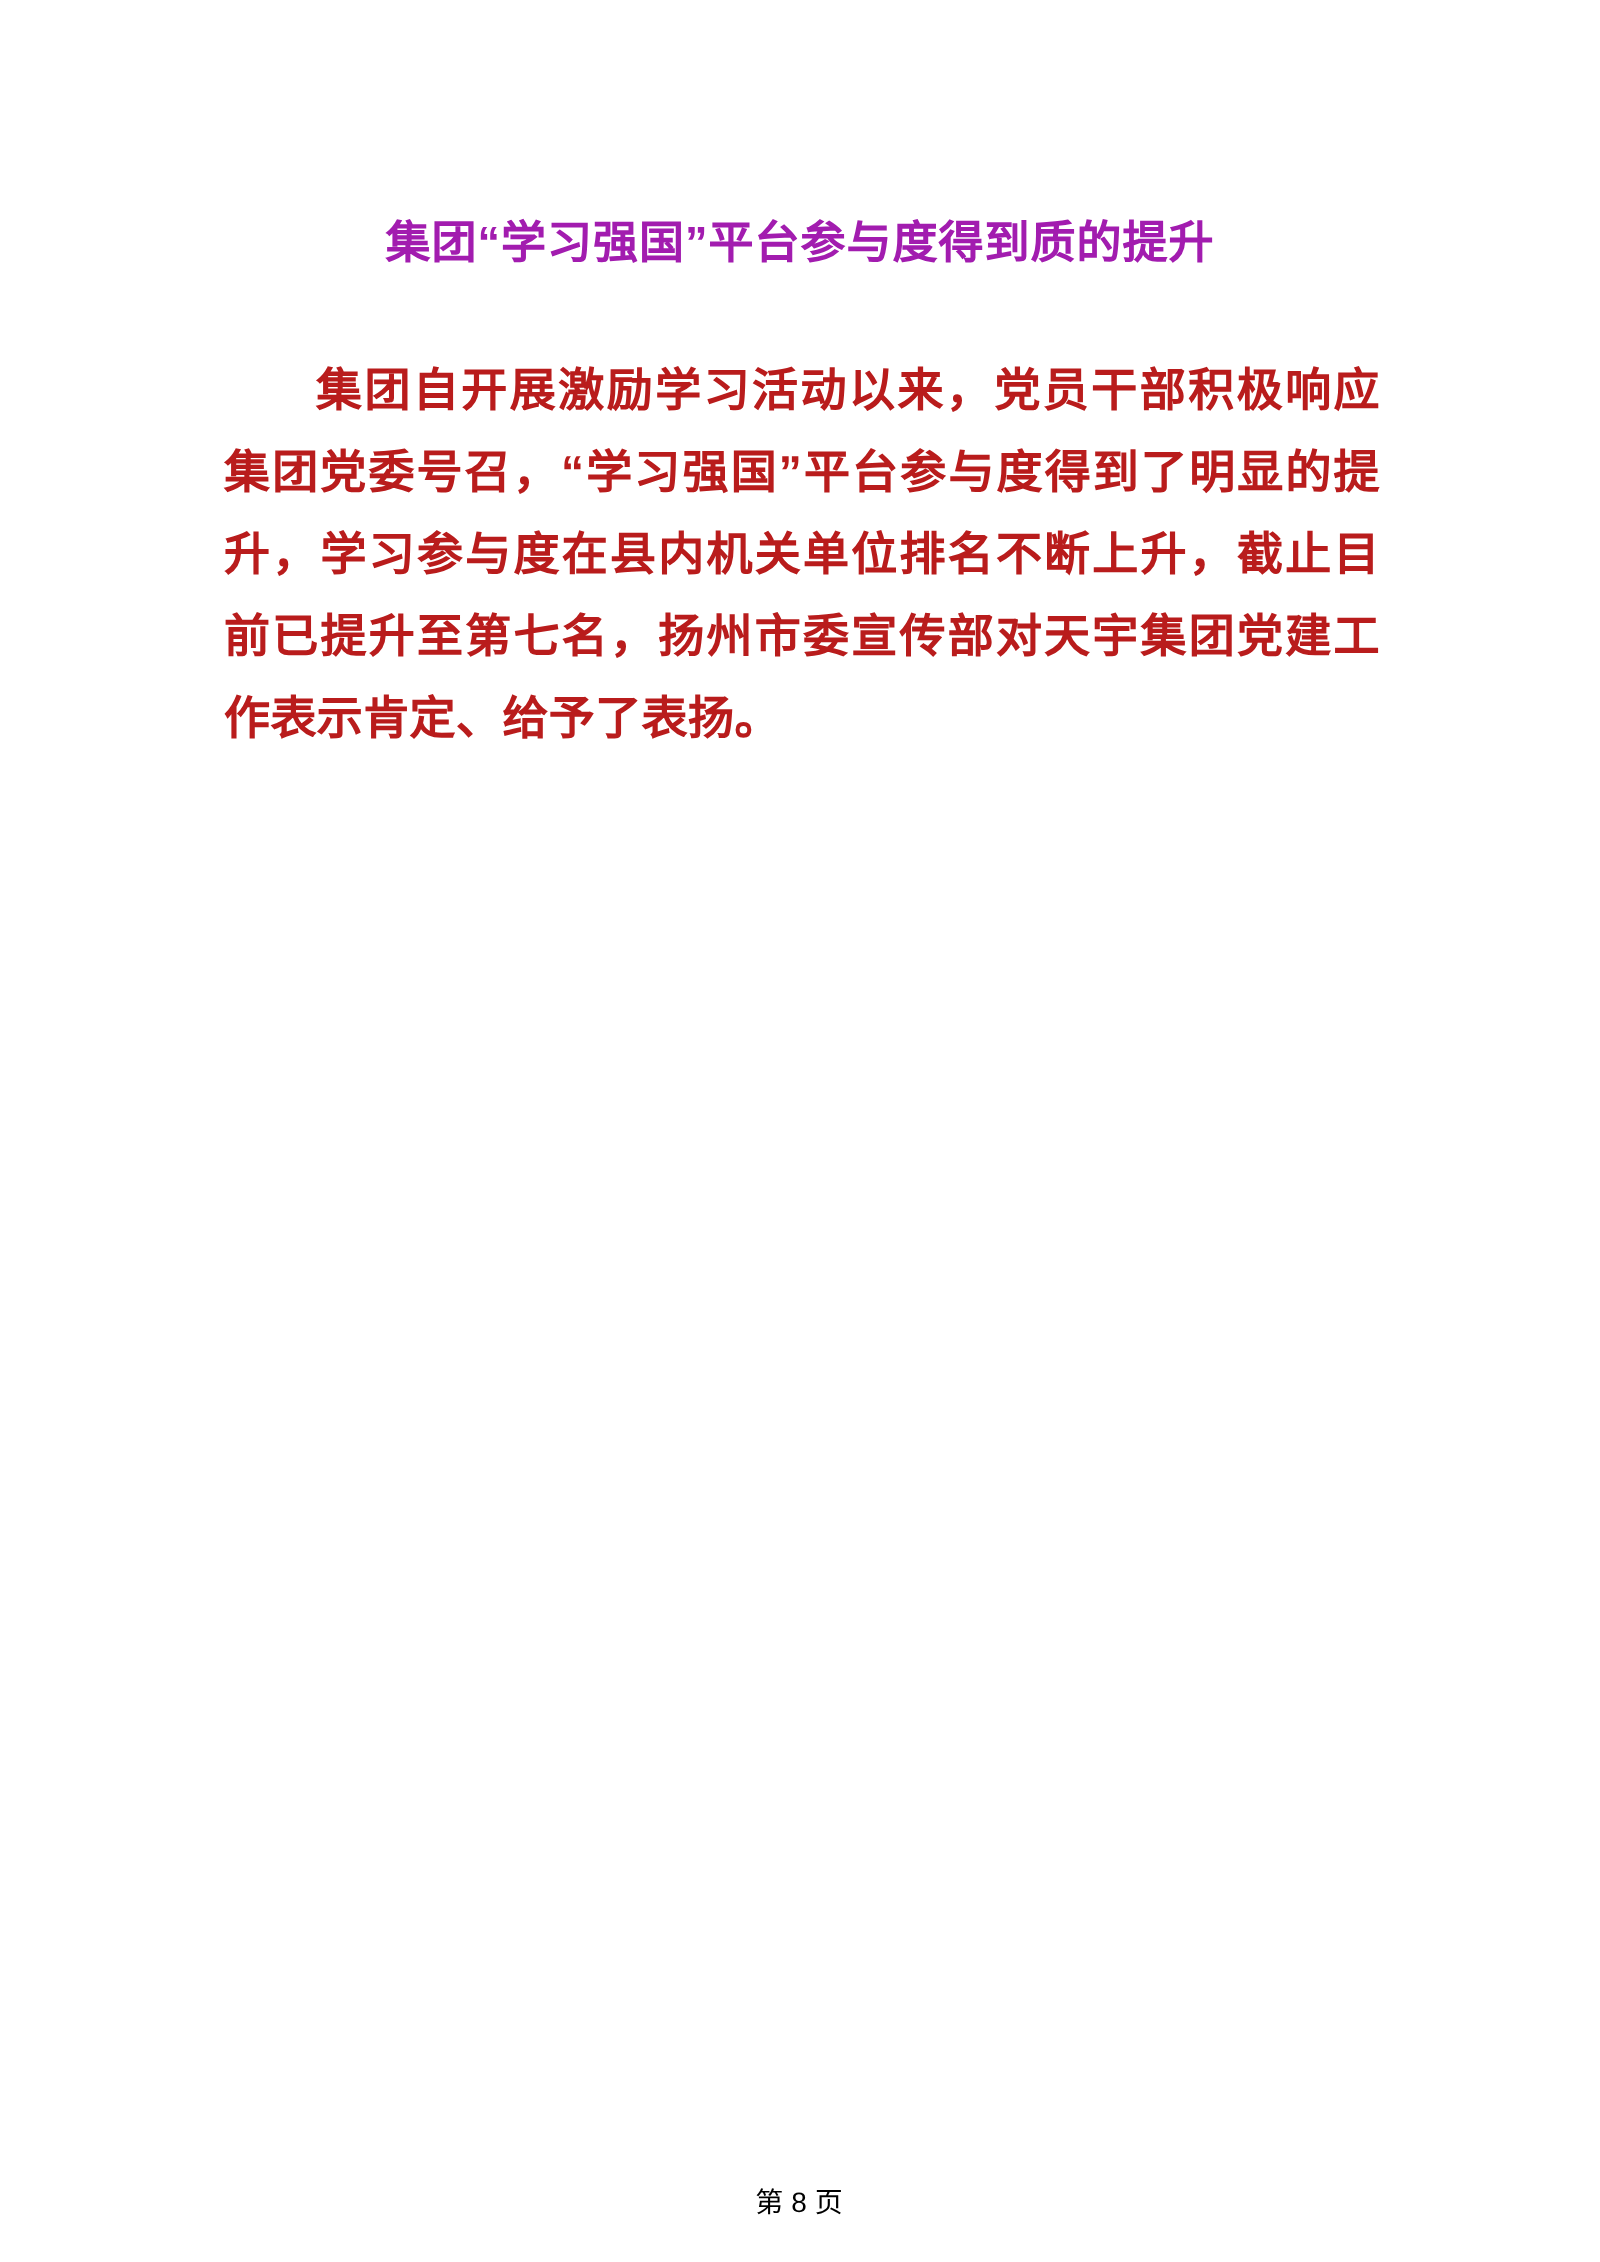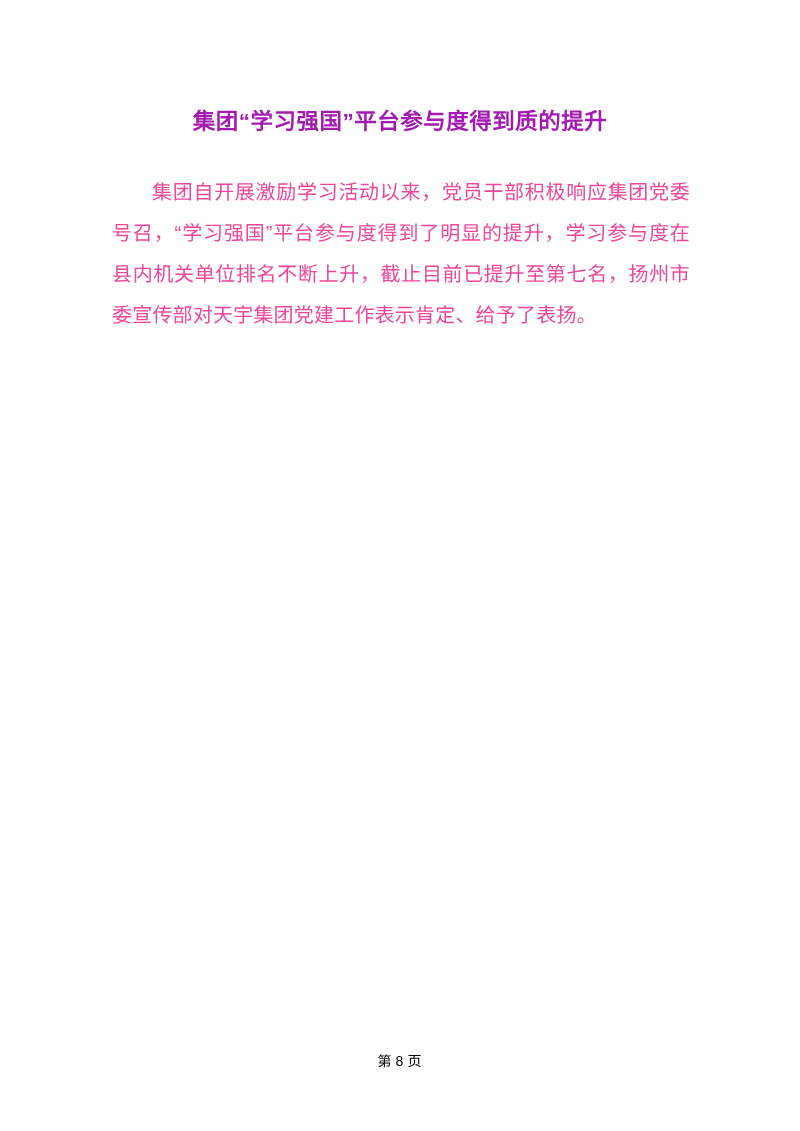--- a/index.html
+++ b/index.html
@@ -36,40 +36,42 @@
     line-height: 1.3;
     color: #a21caf;
   }
   .body-block {
     position: absolute;
     left: 112px;
     top: 152px;
     width: 578px;
   }
   .body-para {
-    font-size: 20px;
+    font-size: 23px;
     line-height: 41px;
     text-align: justify;
     text-justify: inter-ideograph;
     text-indent: 2em;
-    color: #ec4899;
+    color: #b91c1c;
     letter-spacing: 0.2px;
+    font-weight: bold;
   }
   .footer {
     position: absolute;
     left: 0;
     top: 1050px;
     width: 800px;
     text-align: center;
   }
   .footer-inner {
     display: inline-block;
     font-size: 14px;
     color: #000000;
     letter-spacing: 1px;
+    margin-top: 40px;
   }
   .footer-num {
     display: inline-block;
     padding: 0 3px;
   }
 </style>
 </head>
 <body>
 
 <div class="page">

